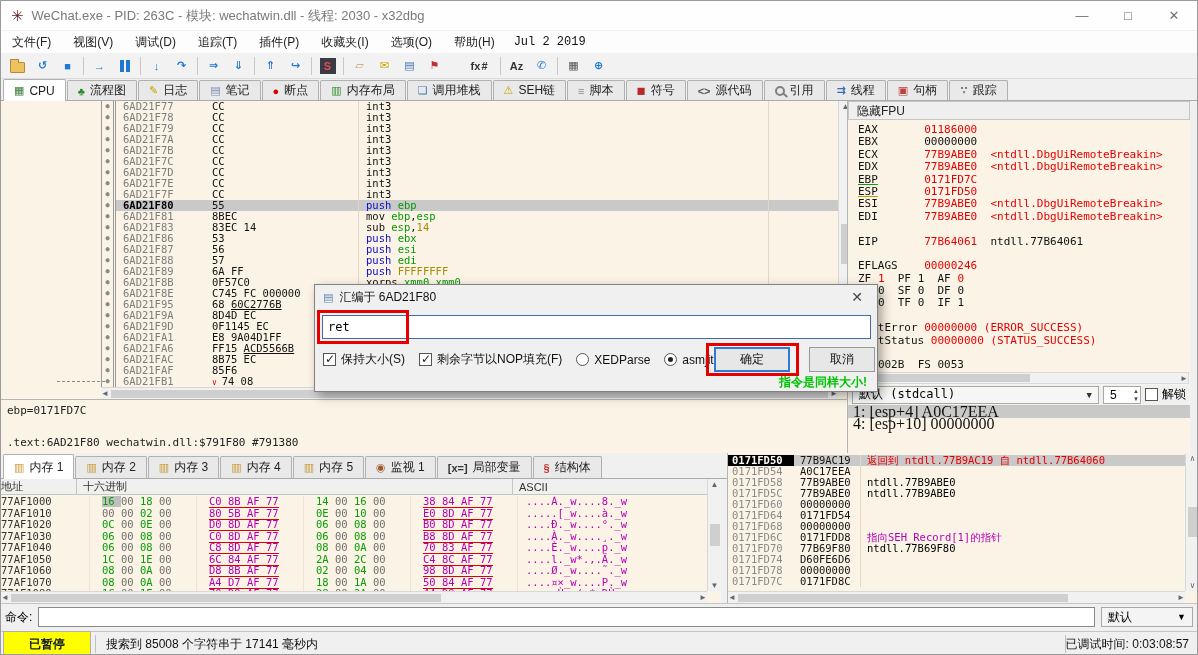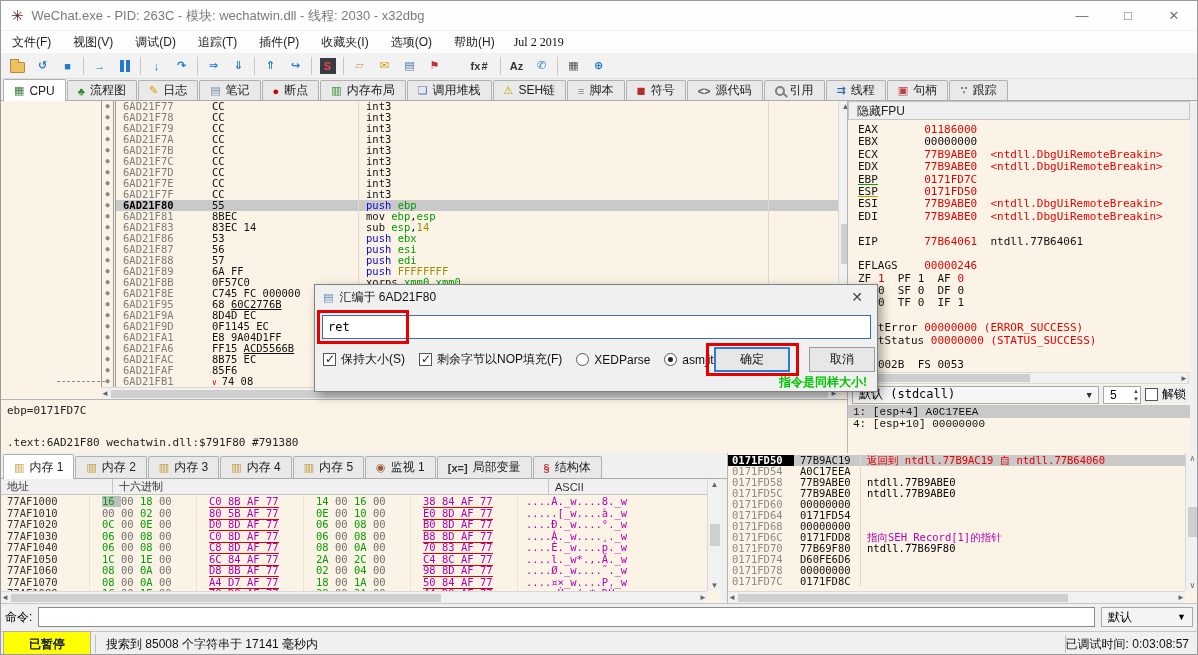--- a/index.html
+++ b/index.html
@@ -5,21 +5,21 @@
 *{box-sizing:border-box;margin:0;padding:0}
 body{background:#3c3c3c;font-family:"Liberation Sans","DejaVu Sans",sans-serif}
 #win{position:relative;width:1198px;height:655px;background:#F0F0F0;border:1px solid #9a9a9a;overflow:hidden}
 
 #titlebar{position:absolute;left:0;top:0;right:0;height:30px;background:#FEFEFE;display:flex;align-items:center;padding-left:10px;color:#7a7a7a;font-size:13px;border-bottom:1px solid #F0F0F0}
 #bugicon{color:#5e1f1f;font-size:15px;margin-right:8px}
 .wbtns{margin-left:auto;display:flex;height:100%}
 .wbtn{width:46px;display:flex;align-items:center;justify-content:center;color:#707070;font-size:13px}
 #menubar{position:absolute;left:0;top:30px;right:0;height:22px;background:#FDFDFD;display:flex;align-items:center;font-size:12px;color:#222}
 .mitem{padding:2px 11px}
-#menudate{margin-left:8px;font-family:Liberation Serif, serif;font-size:12px;color:#111}
+#menudate{margin-left:8px;font-family:Liberation Mono, monospace;font-size:12px;color:#111}
 #toolbar{position:absolute;left:0;top:52px;right:0;height:26px;background:#F2F2F2;display:flex;align-items:center;padding-left:4px;border-bottom:1px solid #DDD}
 .tbtn{width:25px;height:22px;display:flex;align-items:center;justify-content:center;font-size:14px;font-weight:bold}
 .tsep{width:1px;height:18px;background:#C8C8C8;margin:0 3px}
 .ic-folder{width:15px;height:11px;background:#EFC261;border:1px solid #B8893B;border-radius:1px;position:relative;margin-top:3px}
 .ic-folder::before{content:"";position:absolute;top:-4px;left:-1px;width:7px;height:3px;background:#EFC261;border:1px solid #B8893B;border-bottom:none}
 .ic-pause{display:flex;gap:2px}.ic-pause::before,.ic-pause::after{content:"";width:4px;height:12px;background:#1E78D2}
 .ic-mag{width:10px;height:10px;border:2px solid #808080;border-radius:50%;position:relative}
 .ic-mag::after{content:"";position:absolute;width:6px;height:2px;background:#808080;right:-5px;bottom:-2px;transform:rotate(40deg)}
 .ic-scylla{width:16px;height:16px;background:#3A3A44;color:#E05050;font-size:11px;font-weight:bold;display:flex;align-items:center;justify-content:center}
 
@@ -59,32 +59,32 @@
 .u-green{text-decoration:underline;text-decoration-color:#04A004}
 .u-olive{text-decoration:underline;text-decoration-color:#B0A000}
 #rhscroll{position:absolute;left:1px;top:271px;right:1px;height:12px;background:#F1F1F1;border:1px solid #DADADA;display:flex;align-items:center;font-size:8px;color:#666}
 #convrow{position:absolute;left:1px;top:284px;right:1px;height:19px;display:flex;align-items:center;gap:4px;padding:0 3px;font-size:12px;background:#F0F0F0}
 #convsel{flex:1;height:18px;background:#F6F6F6;border:1px solid #A8A8A8;padding:0 6px;font-size:12px;display:flex;align-items:center;font-family:"DejaVu Sans Mono",monospace}
 #convsel .arr{margin-left:auto;font-size:9px;color:#333}
 #spin{width:38px;height:18px;background:#FFF;border:1px solid #A8A8A8;display:flex;align-items:center;padding-left:6px;font-size:12px;position:relative}
 #spin .arrs{position:absolute;right:1px;top:0;font-size:6px;line-height:8px;color:#444;text-align:center}
 .cbx{width:13px;height:13px;border:1px solid #555;background:#FFF;display:inline-block;position:relative;flex:none}
 .cbx.on::after{content:"✓";position:absolute;left:1px;top:-2px;font-size:12px;font-weight:bold;color:#222}
-#args{position:absolute;left:0;top:304px;right:0;bottom:0;font-family:Liberation Mono, monospace;font-size:11px;white-space:pre;overflow:hidden;border-top:1px solid #C5C5C5}
+#args{position:absolute;left:0;top:304px;right:0;bottom:0;font-family:Liberation Serif, serif;font-size:16px;white-space:pre;overflow:hidden;border-top:1px solid #C5C5C5}
 .arow{height:12.2px;line-height:12.2px;padding-left:5px;color:#111}
 .arow.sel{background:#C9C9C9}
 
 #memory{position:absolute;left:0;top:478px;width:720px;height:124px;background:#FBF3E5}
 #memhead{height:16px;background:#F0F0F0;border-bottom:1px solid #C5C5C5;display:flex;font-size:11px;color:#333;align-items:center}
-.mh-addr{width:112px;padding-left:6px;border-right:1px solid #C5C5C5;height:100%;display:flex;align-items:center}
+.mh-addr{width:76px;border-right:1px solid #C5C5C5;height:100%;display:flex;align-items:center}
 .mh-hex{width:436px;padding-left:6px;border-right:1px solid #C5C5C5;height:100%;display:flex;align-items:center}
 .mh-ascii{flex:1;padding-left:6px}
 #memrows{position:absolute;left:0;top:17px;right:14px;bottom:12px;overflow:hidden}
 .mr{display:flex;height:11.5px;line-height:11.5px;font-family:"DejaVu Sans Mono",monospace;font-size:10.5px;white-space:pre}
-.m-addr{width:88px;padding-left:6px;color:#333;flex:none}
+.m-addr{width:88px;color:#333;flex:none}
 .m-g{width:107px;padding-left:12px;flex:none;border-left:1px solid #EDE3D0}
 .m-ascii{flex:1;padding-left:8px;color:#B400B4;border-left:1px solid #EDE3D0}
 .b-zero{color:#707070}.b-val{color:#04A004}
 .ptr{color:#B400B4;border-bottom:1px solid #E00000}
 .selbyte{background:#BFBFBF}
 #memvscroll{right:0;bottom:12px}
 #memhscroll{left:0}
 
 #stack{position:absolute;left:726px;top:452px;width:472px;height:150px;background:#FBF3E5;border-left:1px solid #B5B5B5}
 #srows{position:absolute;left:0;top:2px;right:14px;height:134px;overflow:hidden}

